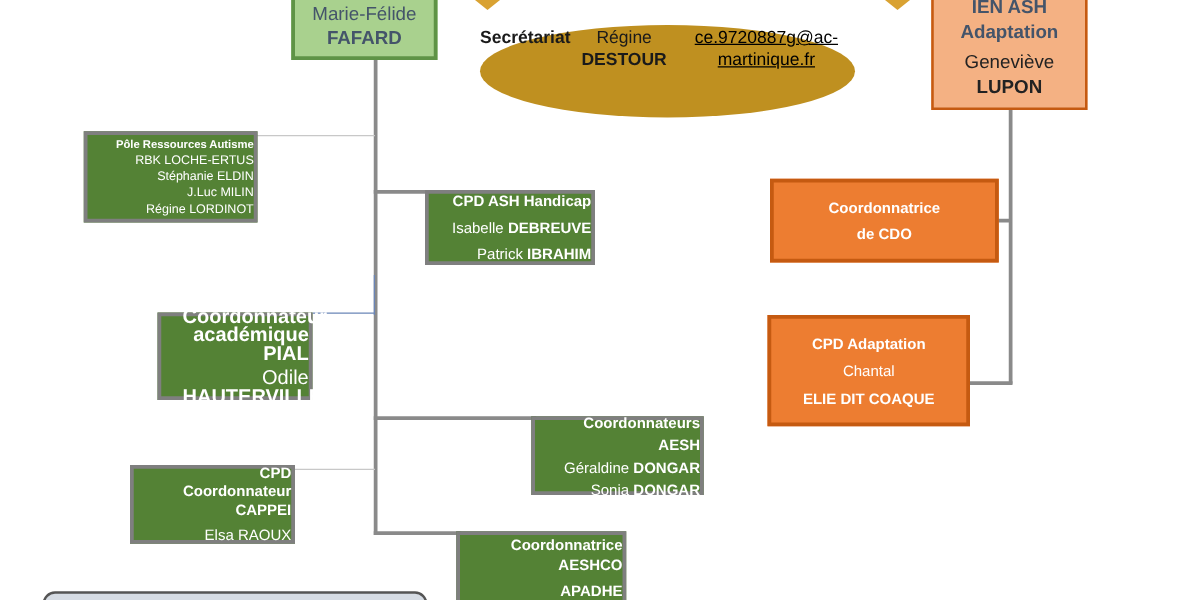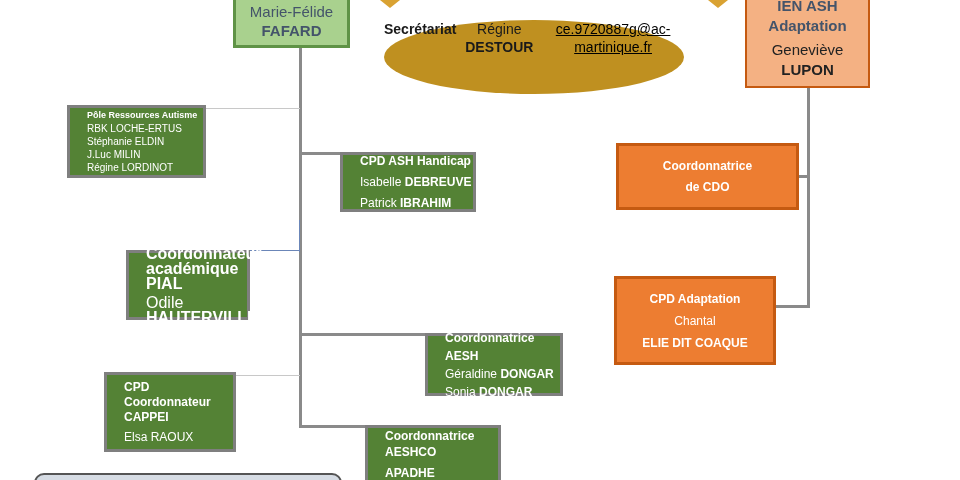--- a/index.html
+++ b/index.html
@@ -18,21 +18,21 @@
     color: #44546a; text-align: center; font-size: 15px; line-height: 19px;
     display: flex; flex-direction: column; justify-content: center;
   }
   .box-orange-head {
     background: #f4b183; border: 2px solid #c55a11;
     color: #222; text-align: center; font-size: 15px; line-height: 20px;
     display: flex; flex-direction: column; justify-content: center;
   }
   .gbox {
     background: #548235; border: 3px solid #7f7f7f; color: #fff;
-    text-align: left; display: flex; flex-direction: column; justify-content: center; padding-left: 17px;
+    text-align: right; display: flex; flex-direction: column; justify-content: center; padding-left: 17px;
   }
   .obox {
     background: #ed7d31; border: 3px solid #c55a11; color: #fff;
     text-align: center; display: flex; flex-direction: column; justify-content: center;
   }
   .b { font-weight: bold; }
   .ellipse {
     background: #bf9020; border-radius: 50%;
     text-align: center; color: #1a1a1a; font-size: 14px; line-height: 18px;
     display: flex; flex-direction: row; justify-content: center;
@@ -99,41 +99,41 @@
   <div><span>Patrick</span> <span class="b">IBRAHIM</span></div>
 </div>
 
 <div class="abs gbox" style="left:126px; top:250px; width:124px; height:70px; font-size:16px; line-height:15px;">
   <div class="b">Coordonnateur</div>
   <div class="b">académique PIAL</div>
   <div style="margin-top:4px;"><span>Odile</span> <span class="b">HAUTERVILLE</span></div>
 </div>
 
 <div class="abs gbox" style="left:425px; top:333px; width:138px; height:63px; font-size:12px; line-height:18px;">
-  <div class="b">Coordonnatrice AESH</div>
+  <div class="b">Coordonnateurs AESH</div>
   <div><span>Géraldine</span> <span class="b">DONGAR</span></div>
   <div><span>Sonia</span> <span class="b">DONGAR</span></div>
 </div>
 
-<div class="abs gbox" style="left:104px; top:372px; width:132px; height:80px; font-size:12px; line-height:15px;">
+<div class="abs gbox" style="left:104px; top:372px; width:132px; height:63px; font-size:12px; line-height:15px;">
   <div class="b">CPD Coordonnateur</div>
   <div class="b">CAPPEI</div>
   <div style="margin-top:5px;">Elsa RAOUX</div>
 </div>
 
 <div class="abs gbox" style="left:365px; top:425px; width:136px; height:70px; font-size:12px; line-height:16px; justify-content:flex-start; padding-top:0;">
   <div class="b">Coordonnatrice</div>
   <div class="b">AESHCO</div>
   <div class="b" style="margin-top:5px;">APADHE</div>
 </div>
 
 <div class="abs obox" style="left:616px; top:143px; width:183px; height:67px; font-size:12px; line-height:21px;">
   <div class="b">Coordonnatrice</div>
   <div class="b">de CDO</div>
 </div>
 
-<div class="abs obox" style="left:614px; top:276px; width:162px; height:89px; font-size:12px; line-height:22px;">
+<div class="abs obox" style="left:614px; top:252px; width:162px; height:89px; font-size:12px; line-height:22px;">
   <div class="b">CPD Adaptation</div>
   <div>Chantal</div>
   <div class="b">ELIE DIT COAQUE</div>
 </div>
 
 <div class="abs legend-box" style="left:34px; top:473px; width:308px; height:20px;"></div>
 
 </body></html>

